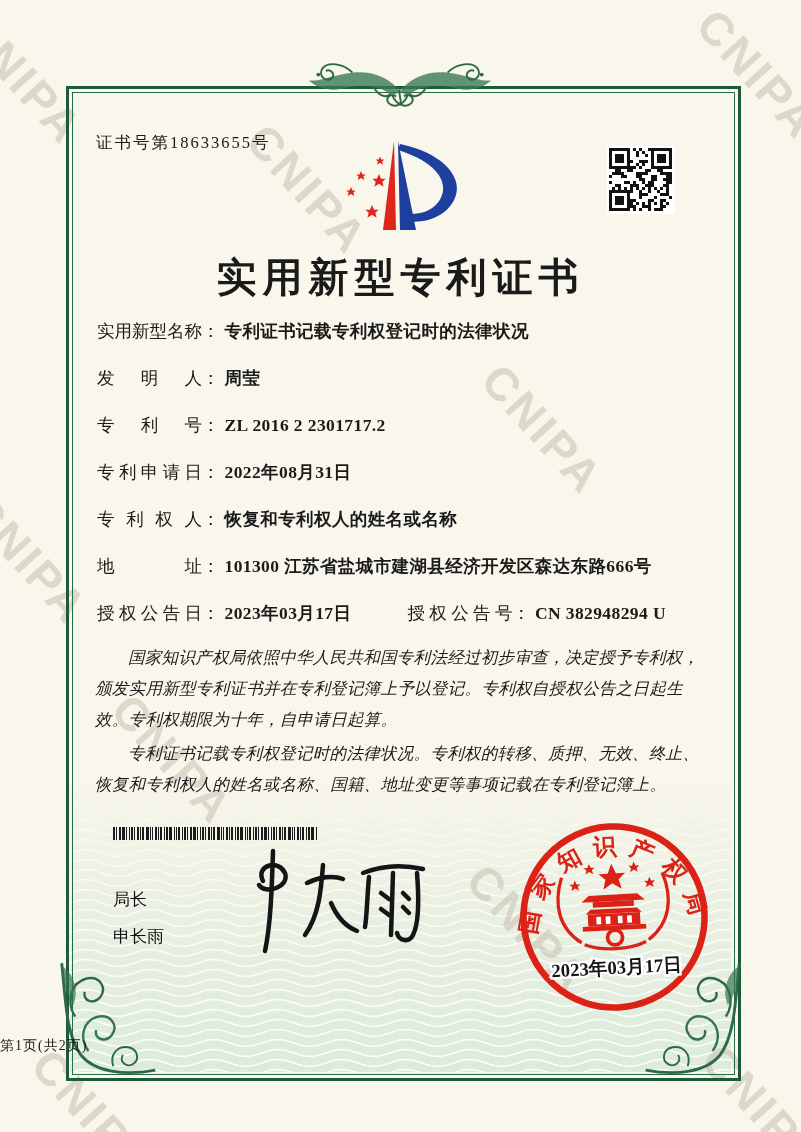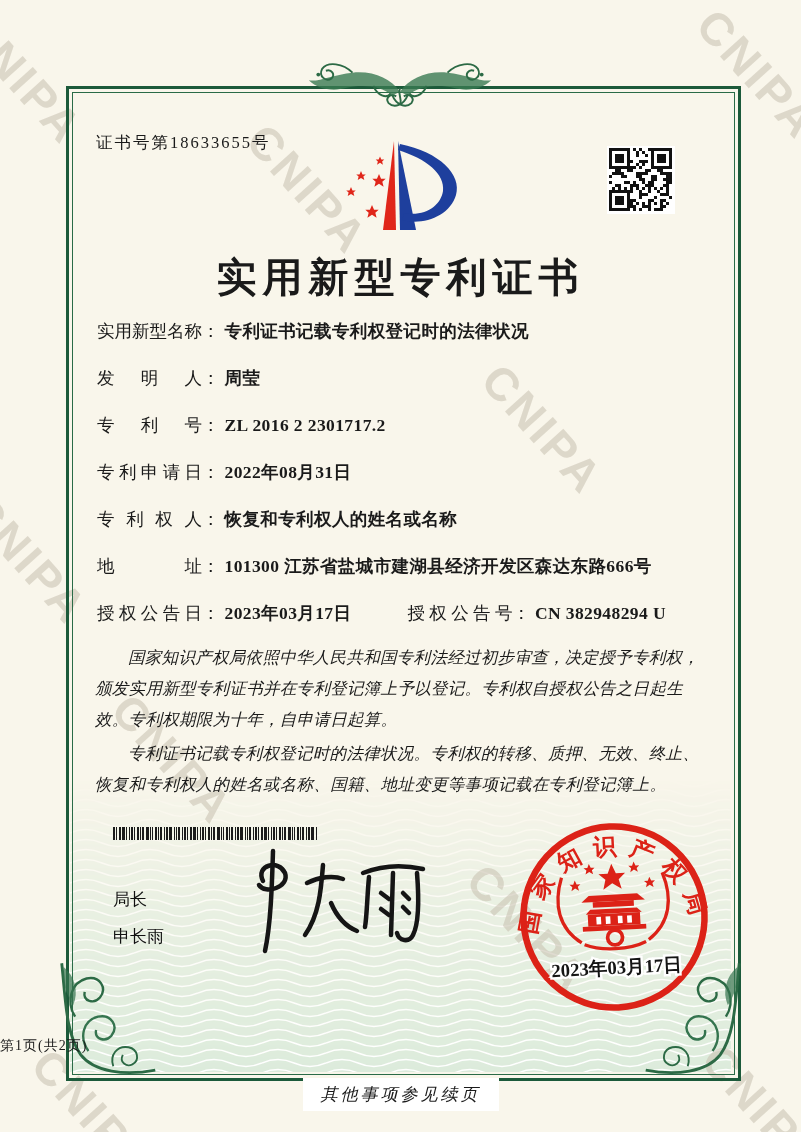--- a/index.html
+++ b/index.html
@@ -443,17 +443,14 @@
         <circle cx="105" cy="127" r="8" fill="none" stroke="#dc2217" stroke-width="4"></circle>
         <path d="M51,60 C41,88 45,114 69,131" fill="none" stroke="#dc2217" stroke-width="3.5"></path>
         <path d="M159,60 C169,88 165,114 141,131" fill="none" stroke="#dc2217" stroke-width="3.5"></path>
         <path d="M72,133 C90,141 120,141 138,133" fill="none" stroke="#dc2217" stroke-width="3.5"></path>
       </g>
       <text x="105" y="166" text-anchor="middle" font-size="20" font-weight="700" fill="#151515" stroke="#ffffff" stroke-width="5" paint-order="stroke">2023年03月17日</text>
     </svg>
 
     <div class="abs pagefoot">第1页(共2页)</div>
 
-    <div class="abs contnote">
-      <span>其他事项参见续页</span>
-    </div>
   </div>
 </div>
 
 </body></html>

